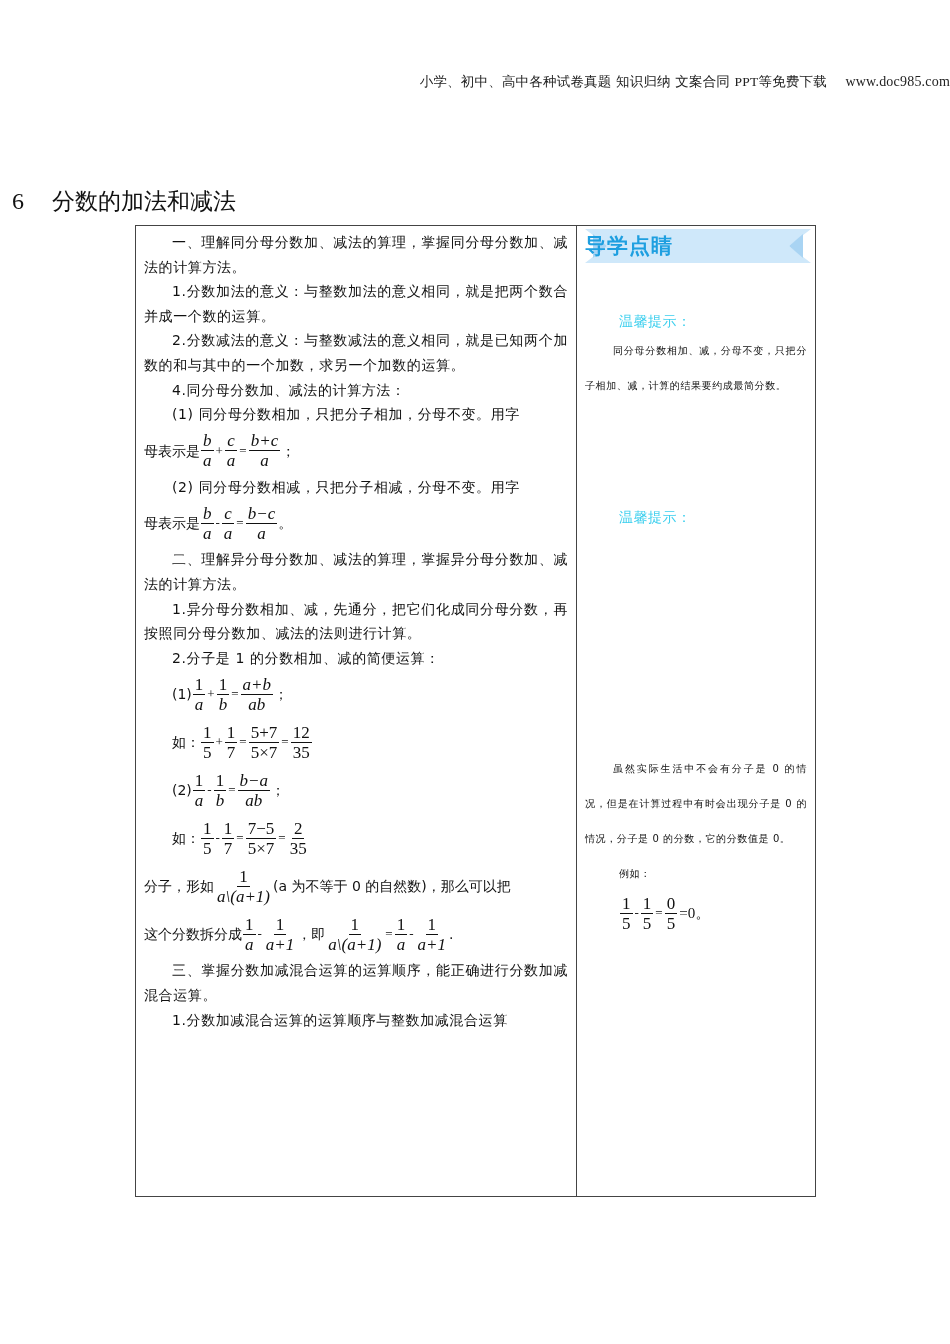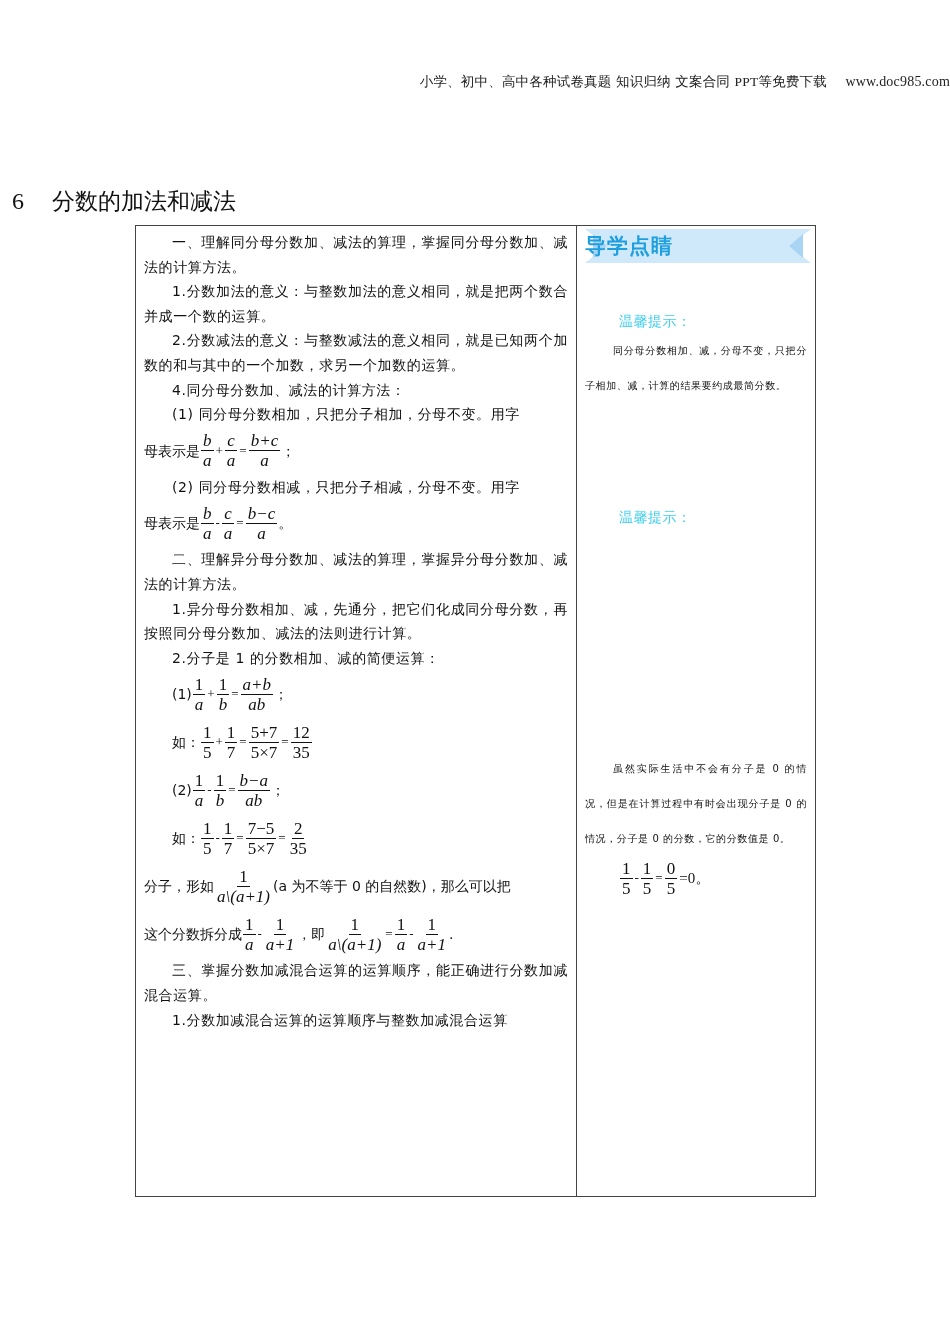--- a/index.html
+++ b/index.html
@@ -236,20 +236,21 @@
 
     <div style="height:46px"></div>
     <div class="tip-title">温馨提示：</div>
     <p class="tip-body ind">同分母分数相加、减，分母不变，只把分子相加、减，计算的结果要约成最简分数。</p>
 
     <div style="height:102px"></div>
     <div class="tip-title">温馨提示：</div>
 
     <div style="height:222px"></div>
     <p class="tip-body ind">虽然实际生活中不会有分子是 0 的情况，但是在计算过程中有时会出现分子是 0 的情况，分子是 0 的分数，它的分数值是 0。</p>
+    <div class="tip-body" style="padding-left:34px">例如：</div>
     <div class="formula-line" style="padding-left:34px; min-height:44px;">
       <span class="frac">
           <span class="num">1</span>
           <span class="den">5</span>
         </span>
       <span class="op">-</span>
       <span class="frac">
           <span class="num">1</span>
           <span class="den">5</span>
         </span>

